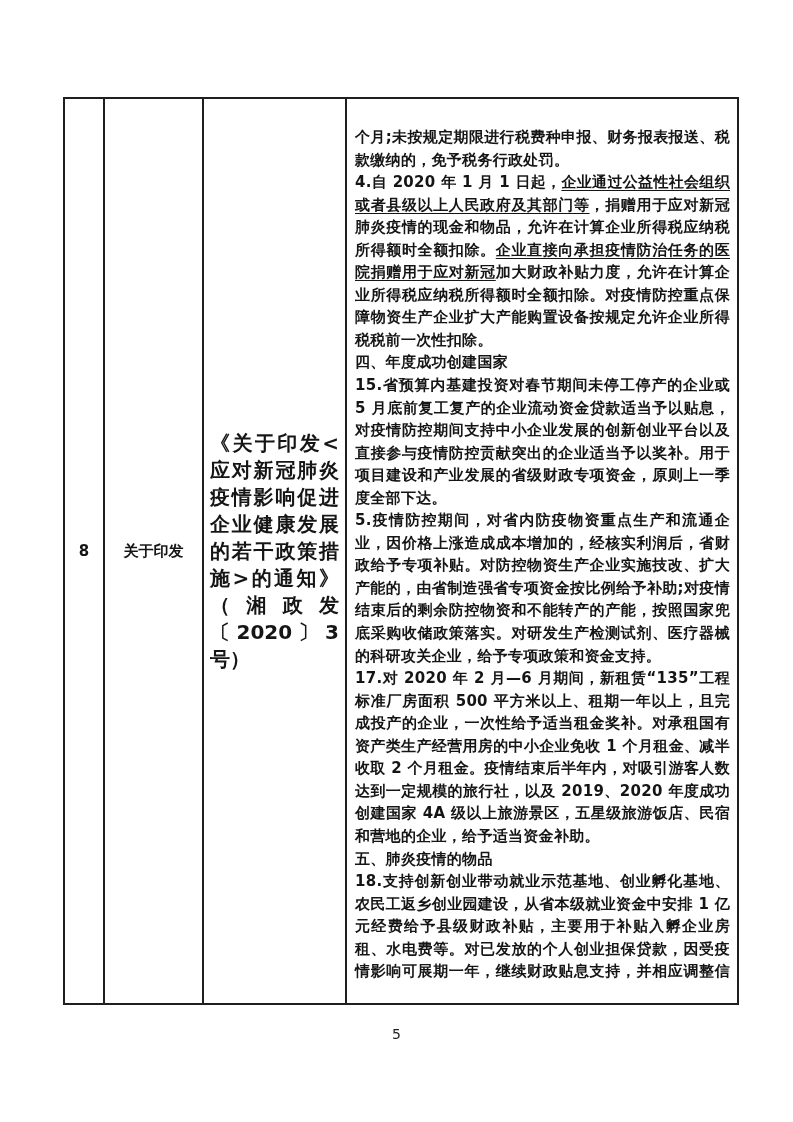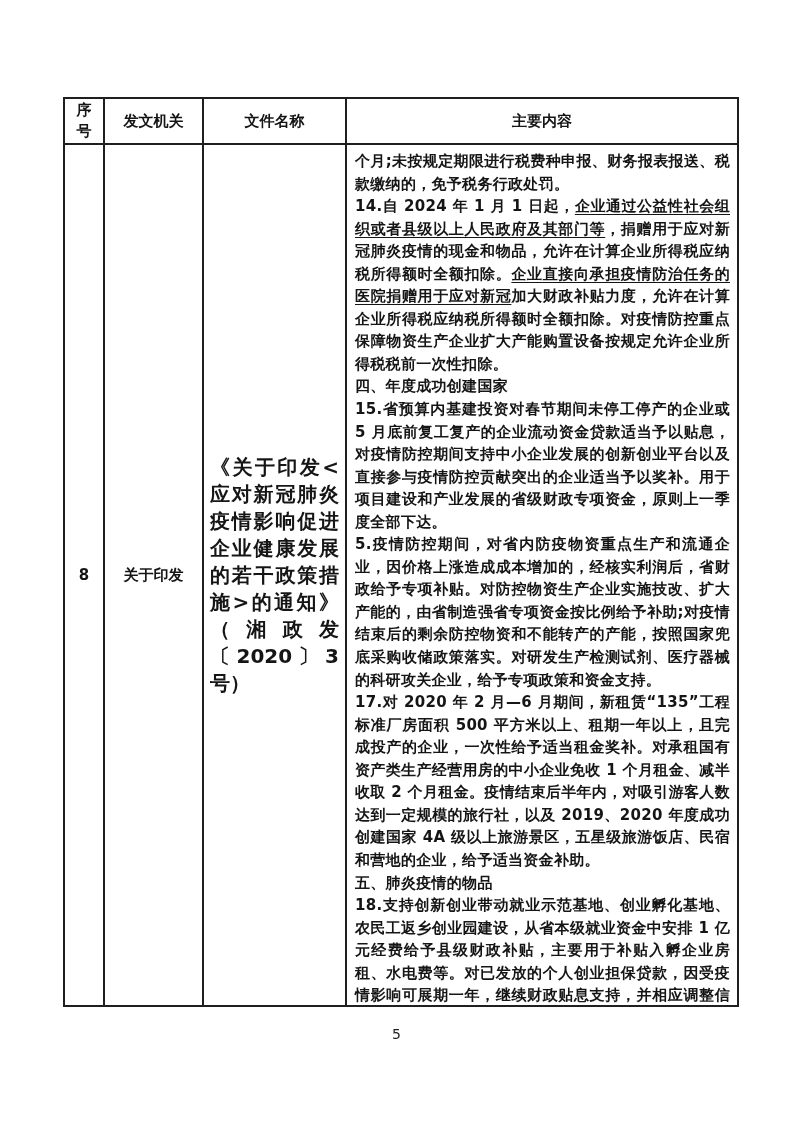--- a/index.html
+++ b/index.html
@@ -88,38 +88,30 @@
 <div class="page">
 
   <table class="doc-table">
     <colgroup>
       <col class="col-index">
       <col class="col-agency">
       <col class="col-title">
       <col class="col-main">
     </colgroup>
     <tbody>
-      <tr class="thead-row">
-        <th>
-          <span class="th-index-inner">序号</span>
-        </th>
-        <th>发文机关</th>
-        <th>文件名称</th>
-        <th>主要内容</th>
-      </tr>
       <tr class="body-row">
         <td class="cell-center">8</td>
         <td class="cell-center">关于印发</td>
         <td>
           <div class="title-inner">《关于印发&lt;应对新冠肺炎疫情影响促进企业健康发展的若干政策措施&gt;的通知》（湘政发〔2020〕3 号）</div>
         </td>
         <td class="main-cell">
           <div class="main-inner">
               <p><span>个月;未按规定期限进行税费种申报、财务报表报送、税款缴纳的，免予税务行政处罚。</span></p>
-              <p><span>14.自 2024 年 1 月 1 日起，</span><span class="u">企业通过公益性社会组织或者县级以上人民政府及其部门等</span><span>，捐赠用于应对新冠肺炎疫情的现金和物品，允许在计算企业所得税应纳税所得额时全额扣除。</span><span class="u">企业直接向承担疫情防治任务的医院捐赠用于应对新冠</span><span>加大财政补贴力度，允许在计算企业所得税应纳税所得额时全额扣除。对疫情防控重点保障物资生产企业扩大产能购置设备按规定允许企业所得税税前一次性扣除。</span></p>
+              <p><span>4.自 2020 年 1 月 1 日起，</span><span class="u">企业通过公益性社会组织或者县级以上人民政府及其部门等</span><span>，捐赠用于应对新冠肺炎疫情的现金和物品，允许在计算企业所得税应纳税所得额时全额扣除。</span><span class="u">企业直接向承担疫情防治任务的医院捐赠用于应对新冠</span><span>加大财政补贴力度，允许在计算企业所得税应纳税所得额时全额扣除。对疫情防控重点保障物资生产企业扩大产能购置设备按规定允许企业所得税税前一次性扣除。</span></p>
               <p><span>四、年度成功创建国家</span></p>
               <p><span>15.省预算内基建投资对春节期间未停工停产的企业或 5 月底前复工复产的企业流动资金贷款适当予以贴息，对疫情防控期间支持中小企业发展的创新创业平台以及直接参与疫情防控贡献突出的企业适当予以奖补。用于项目建设和产业发展的省级财政专项资金，原则上一季度全部下达。</span></p>
               <p><span>5.疫情防控期间，对省内防疫物资重点生产和流通企业，因价格上涨造成成本增加的，经核实利润后，省财政给予专项补贴。对防控物资生产企业实施技改、扩大产能的，由省制造强省专项资金按比例给予补助;对疫情结束后的剩余防控物资和不能转产的产能，按照国家兜底采购收储政策落实。对研发生产检测试剂、医疗器械的科研攻关企业，给予专项政策和资金支持。</span></p>
               <p><span>17.对 2020 年 2 月—6 月期间，新租赁“135”工程标准厂房面积 500 平方米以上、租期一年以上，且完成投产的企业，一次性给予适当租金奖补。对承租国有资产类生产经营用房的中小企业免收 1 个月租金、减半收取 2 个月租金。疫情结束后半年内，对吸引游客人数达到一定规模的旅行社，以及 2019、2020 年度成功创建国家 4A 级以上旅游景区，五星级旅游饭店、民宿和营地的企业，给予适当资金补助。</span></p>
               <p><span>五、肺炎疫情的物品</span></p>
               <p><span>18.支持创新创业带动就业示范基地、创业孵化基地、农民工返乡创业园建设，从省本级就业资金中安排 1 亿元经费给予县级财政补贴，主要用于补贴入孵企业房租、水电费等。对已发放的个人创业担保贷款，因受疫情影响可展期一年，继续财政贴息支持，并相应调整信用记录。</span></p>
             </div>
         </td>
       </tr>
     </tbody>

